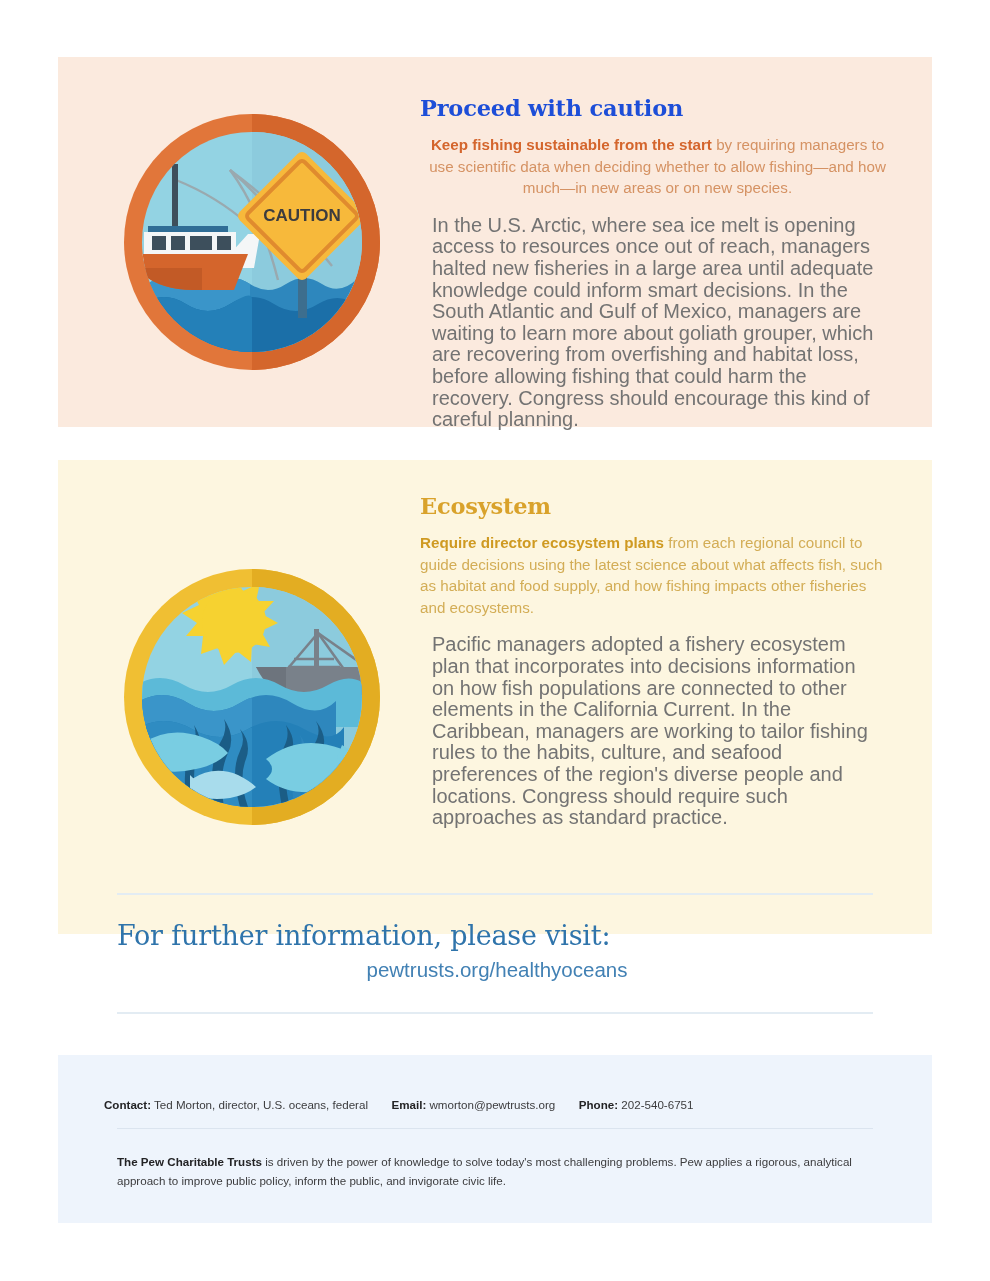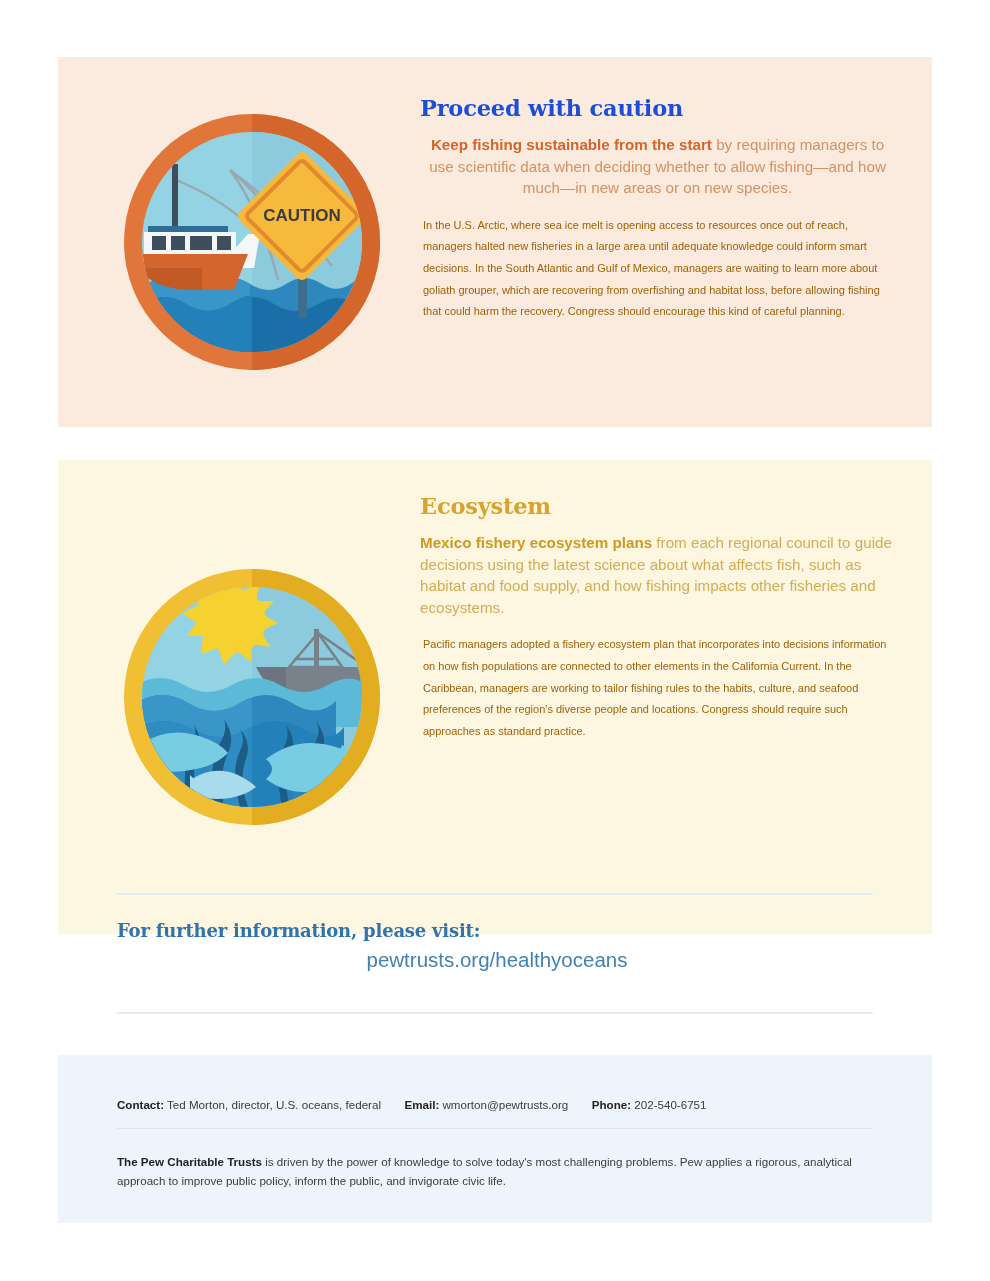--- a/index.html
+++ b/index.html
@@ -43,51 +43,51 @@
     font-size:15.2px;
     line-height:21.6px;
   }
   p.lede.caution{color:#d59263;text-align:center;}
   p.lede.eco{color:#d3ad56;}
   p.lede b{font-weight:bold;}
   p.lede.caution b{color:#d4652c;}
   p.lede.eco b{color:#cf9a22;}
 
   p.body{
-    margin:3px;
-    font-size:11px;
+    margin:12px;
+    font-size:20px;
     line-height:21.6px;
-    color:#a16207;
+    color:#737373;
   }
 
   
   .rule{position:absolute;left:117px;width:756px;height:2px;background:#e3ecf3;}
   .rule-top{top:893px;}
   .rule-bottom{top:1012px;}
 
   .further{position:absolute;left:117px;top:920px;width:760px;}
   h3.further-title{
     margin:0 0 6px 0;
     font-family:"DejaVu Serif", serif;
-    font-weight:bold;
-    font-size:18px;
+    font-weight:normal;
+    font-size:27px;
     color:#2f74ab;
     letter-spacing:-0.2px;
   }
   .further-url{
     font-size:20.5px;
     color:#4281b4;
     line-height:26px;
     text-align:center;
   }
 
   
   .footer{position:absolute;left:58px;top:1055px;width:874px;height:168px;
           background:#eef4fc;}
-  .footer-inner{position:relative;padding:42px 59px 0 59px;}
+  .footer-inner{position:relative;padding:42px 59px 0 46px;}
   .contact-line{
     font-size:11.6px;color:#3c3c3e;line-height:16px;white-space:nowrap;
   }
   .contact-line b{font-weight:bold;color:#232325;}
   .contact-gap{display:inline-block;width:17px;}
   .footer-rule{position:absolute;left:117px;top:1128px;width:756px;height:1px;
                background:#dbe4ef;}
   .about{
     position:absolute;left:117px;top:1143px;width:760px;
     font-size:11.6px;color:#3c3c3e;line-height:18.5px;margin-top:10px;
@@ -238,21 +238,21 @@
               <path d="M74 216 q22 -14 46 -4 q12 6 18 12 q-10 8 -26 11 q-26 4 -40 -7 q6 -6 2 -12 z"></path>
               <path d="M72 212 l8 8 l-8 8 z"></path>
             </g>
           </g>
         </svg>
       </div>
 
       <div class="txtcol">
         <h2 class="section-title eco-title">Ecosystem</h2>
         <p class="lede eco">
-          <b>Mexico fishery ecosystem plans</b><span> from each regional council to guide decisions using the latest science about what affects fish, such as habitat and food supply, and how fishing impacts other fisheries and ecosystems.</span>
+          <b>Require director ecosystem plans</b><span> from each regional council to guide decisions using the latest science about what affects fish, such as habitat and food supply, and how fishing impacts other fisheries and ecosystems.</span>
         </p>
         <p class="body">Pacific managers adopted a fishery ecosystem plan that incorporates into decisions information on how fish populations are connected to other elements in the California Current. In the Caribbean, managers are working to tailor fishing rules to the habits, culture, and seafood preferences of the region's diverse people and locations. Congress should require such approaches as standard practice.</p>
       </div>
 
     </div>
   </div>
 
   <div class="rule rule-top"></div>
 
   <div class="further">

